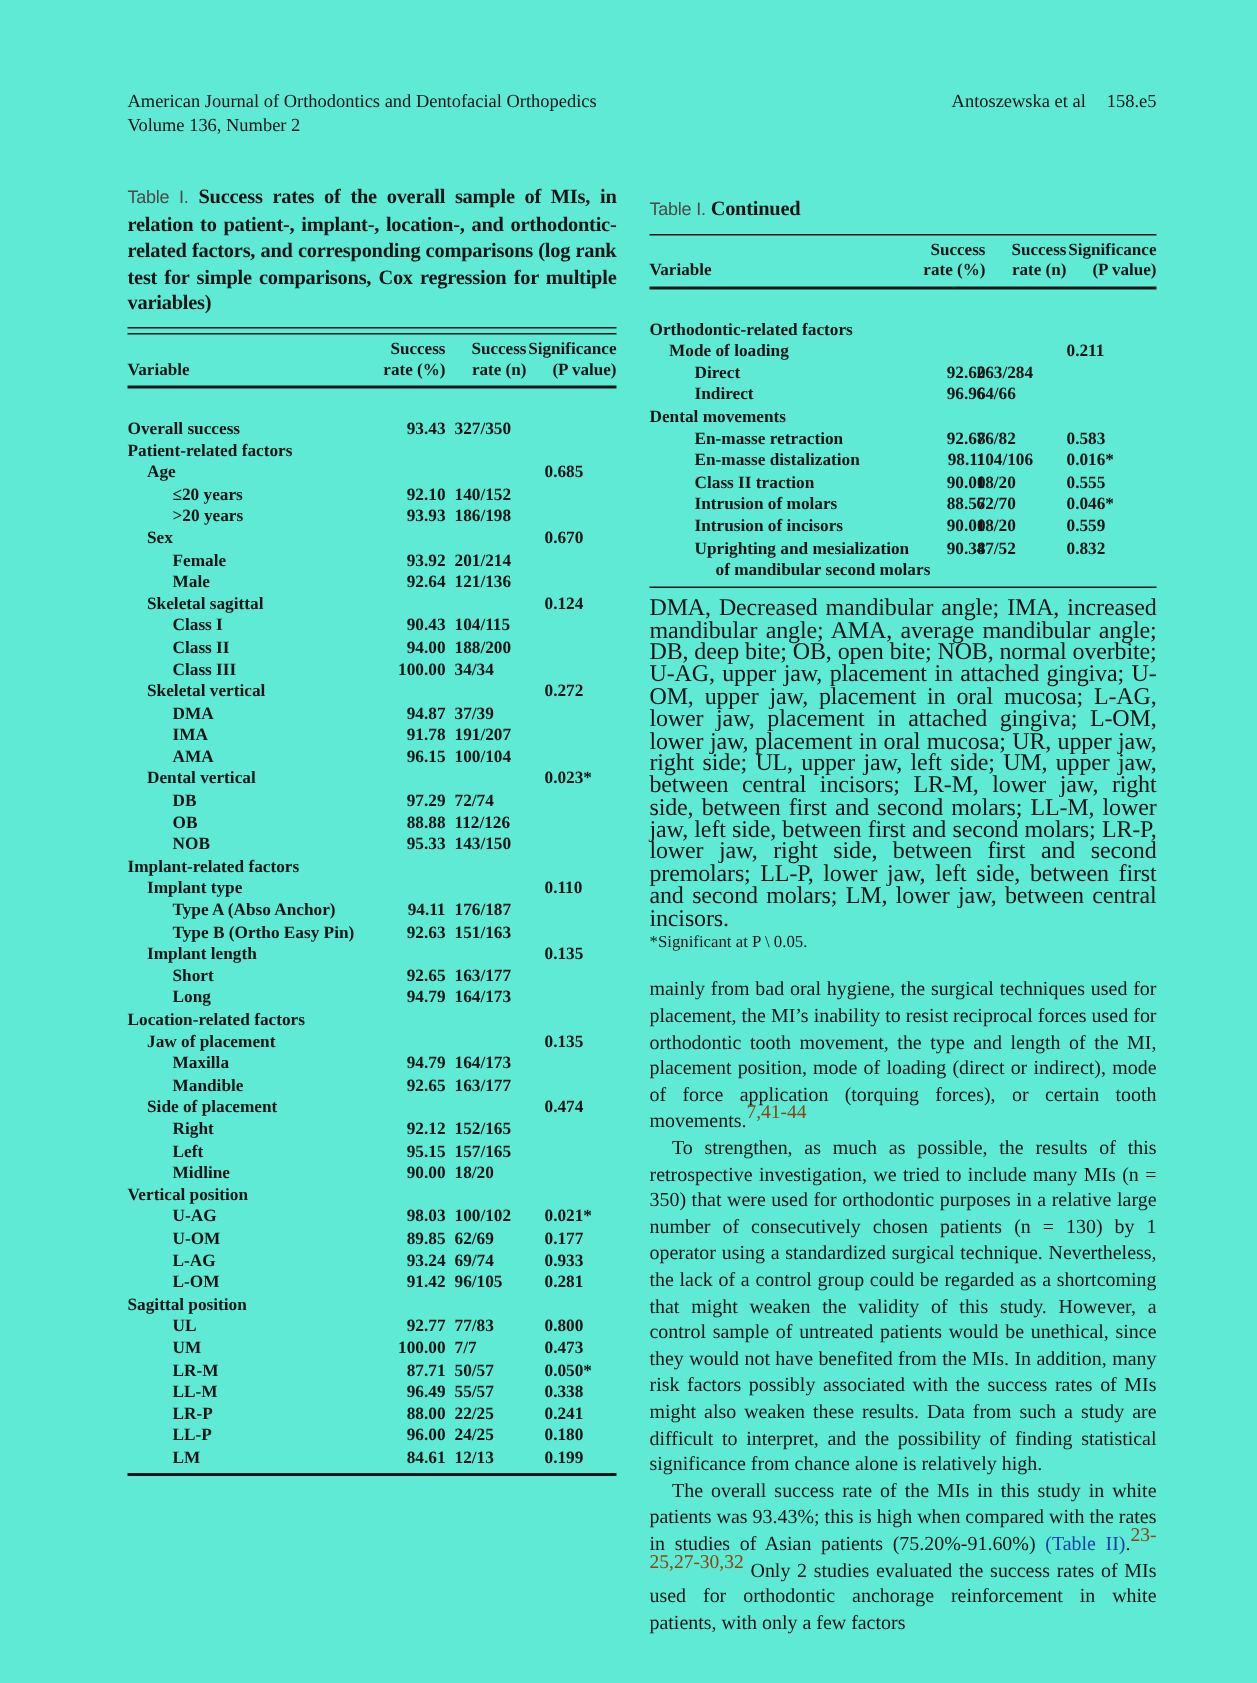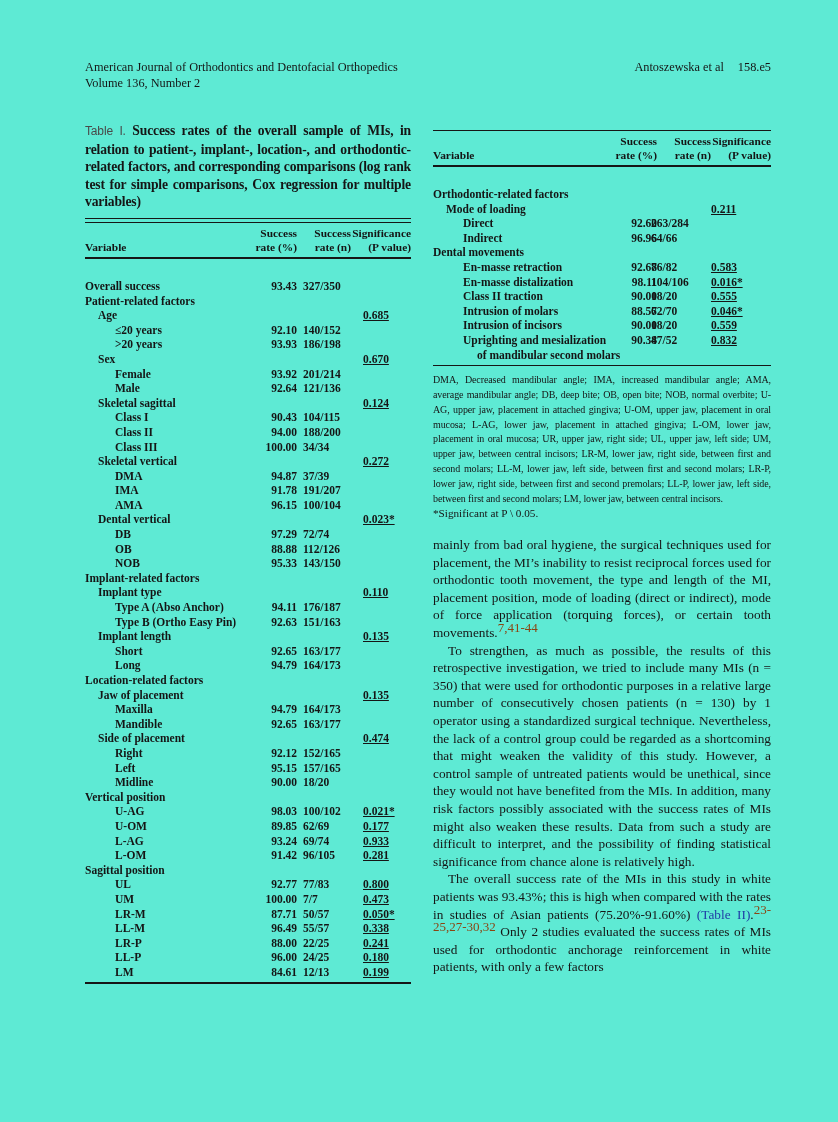--- a/index.html
+++ b/index.html
@@ -35,24 +35,24 @@
 
   
   .tbody{padding-top:20px;padding-bottom:3px;font-weight:bold;font-size:11.5px;}
   .trow{position:relative;line-height:14.6px;min-height:14.6px;}
   .lvl0{padding-left:0;}
   .lvl1{padding-left:13px;}
   .lvl2{padding-left:30px;}
   .label2{padding-left:14px;}
   .cell-pct{position:absolute;top:0;right:114px;width:60px;text-align:right;}
   .cell-n{position:absolute;top:0;left:218px;white-space:nowrap;}
-  .cell-sig{position:absolute;top:0;left:278px;white-space:nowrap;text-decoration:underline;}
-
-  
-  .footnote{font-size:10px;line-height:14.8px;text-align:justify;margin-top:7px;letter-spacing:-0.1px;}
+  .cell-sig{position:absolute;top:0;left:278px;white-space:nowrap;}
+
+  
+  .footnote{font-size:16px;line-height:14.8px;text-align:justify;margin-top:7px;letter-spacing:-0.1px;}
   .signote{font-size:11.2px;line-height:14.8px;}
 
   
   .bodytext{margin-top:15px;font-size:13.3px;line-height:17.6px;text-align:justify;}
   .bodytext p{margin:0;}
   .bodytext p.indented{text-indent:15px;}
   sup.refsup{font-size:13px;line-height:0;}
 </style>
 </head>
 <body>
@@ -316,20 +316,24 @@
           <div class="cell-var lvl2">LM</div>
           <div class="cell-pct">84.61</div>
           <div class="cell-n">12/13</div>
           <div class="cell-sig">0.199</div>
         </div>
       </div>
     <div class="rule-heavy"></div>
   </div>
 
   <div class="col-right">
+    <div class="tcapwrap">
+      <span class="tlabel">Table I.</span>
+      <span class="tcaption">Continued</span>
+    </div>
     <div class="rule-light"></div>
     <div class="thead">
       <span class="th th-var">Variable</span>
       <span class="th th-pct">Success
 rate (%)</span>
       <span class="th th-n">Success
 rate (n)</span>
       <span class="th th-sig">Significance
 (P value)</span>
     </div>

